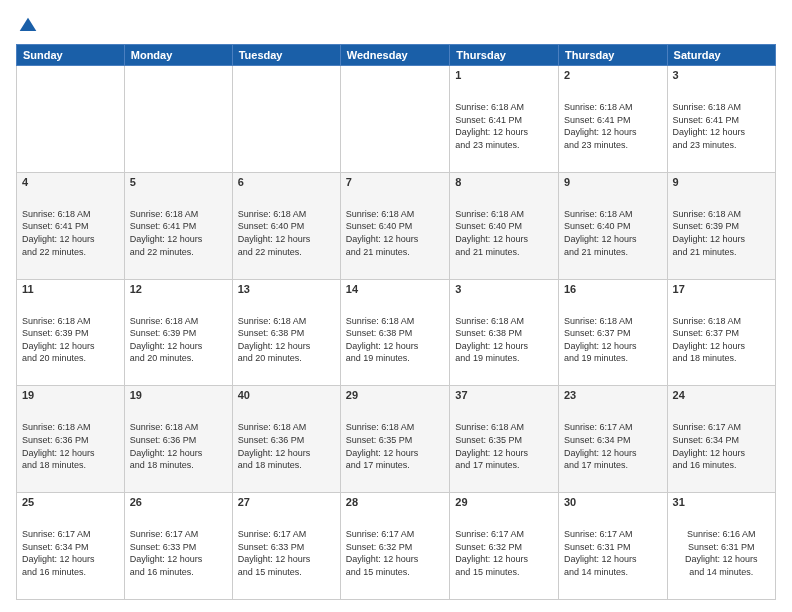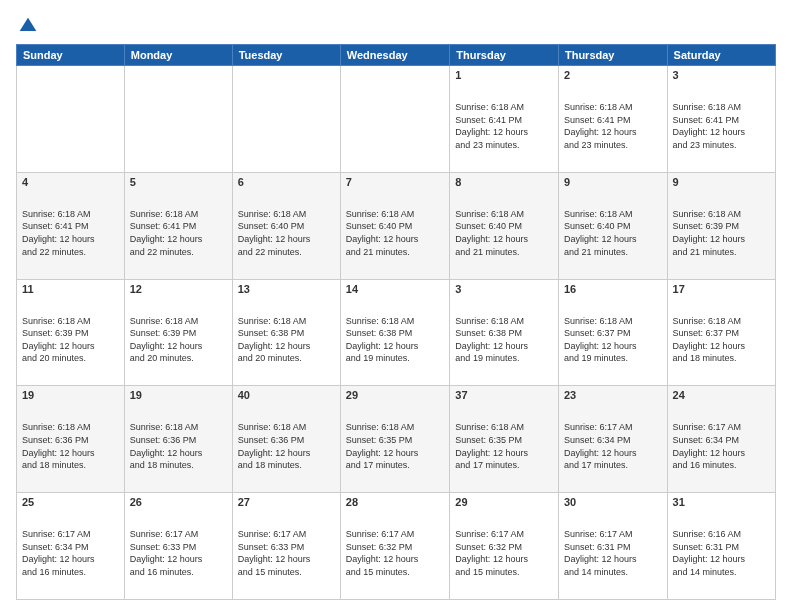--- a/index.html
+++ b/index.html
@@ -361,21 +361,21 @@
             </td>
             <td>
               <span class="day-num">30</span>
               <div class="day-info" style="white-space: pre-line;">Sunrise: 6:17 AM
 Sunset: 6:31 PM
 Daylight: 12 hours
 and 14 minutes.</div>
             </td>
             <td>
               <span class="day-num">31</span>
-              <div class="day-info" style="white-space: pre-line;">Sunrise: 6:16 AM
+              <div class="day-info" style="white-space: pre-line; text-align: center;">Sunrise: 6:16 AM
 Sunset: 6:31 PM
 Daylight: 12 hours
 and 14 minutes.</div>
             </td>
           </tr>
         </tbody>
     </table>
   </div>
 </div>
 

